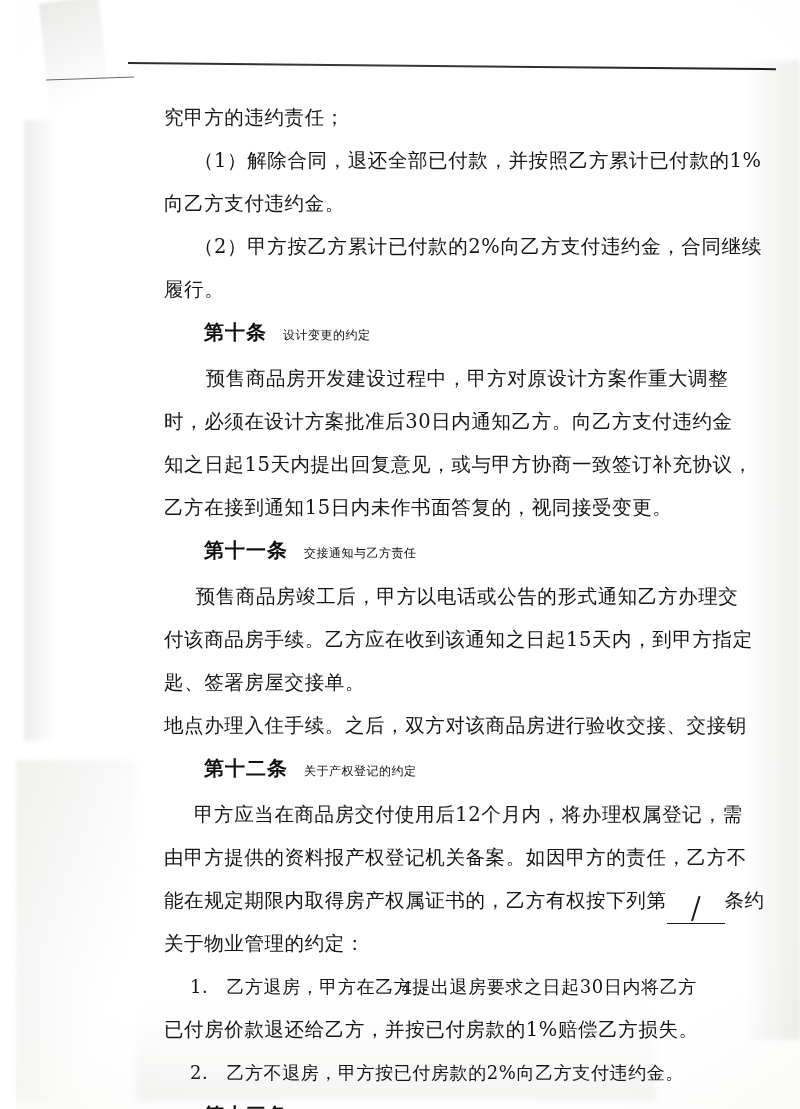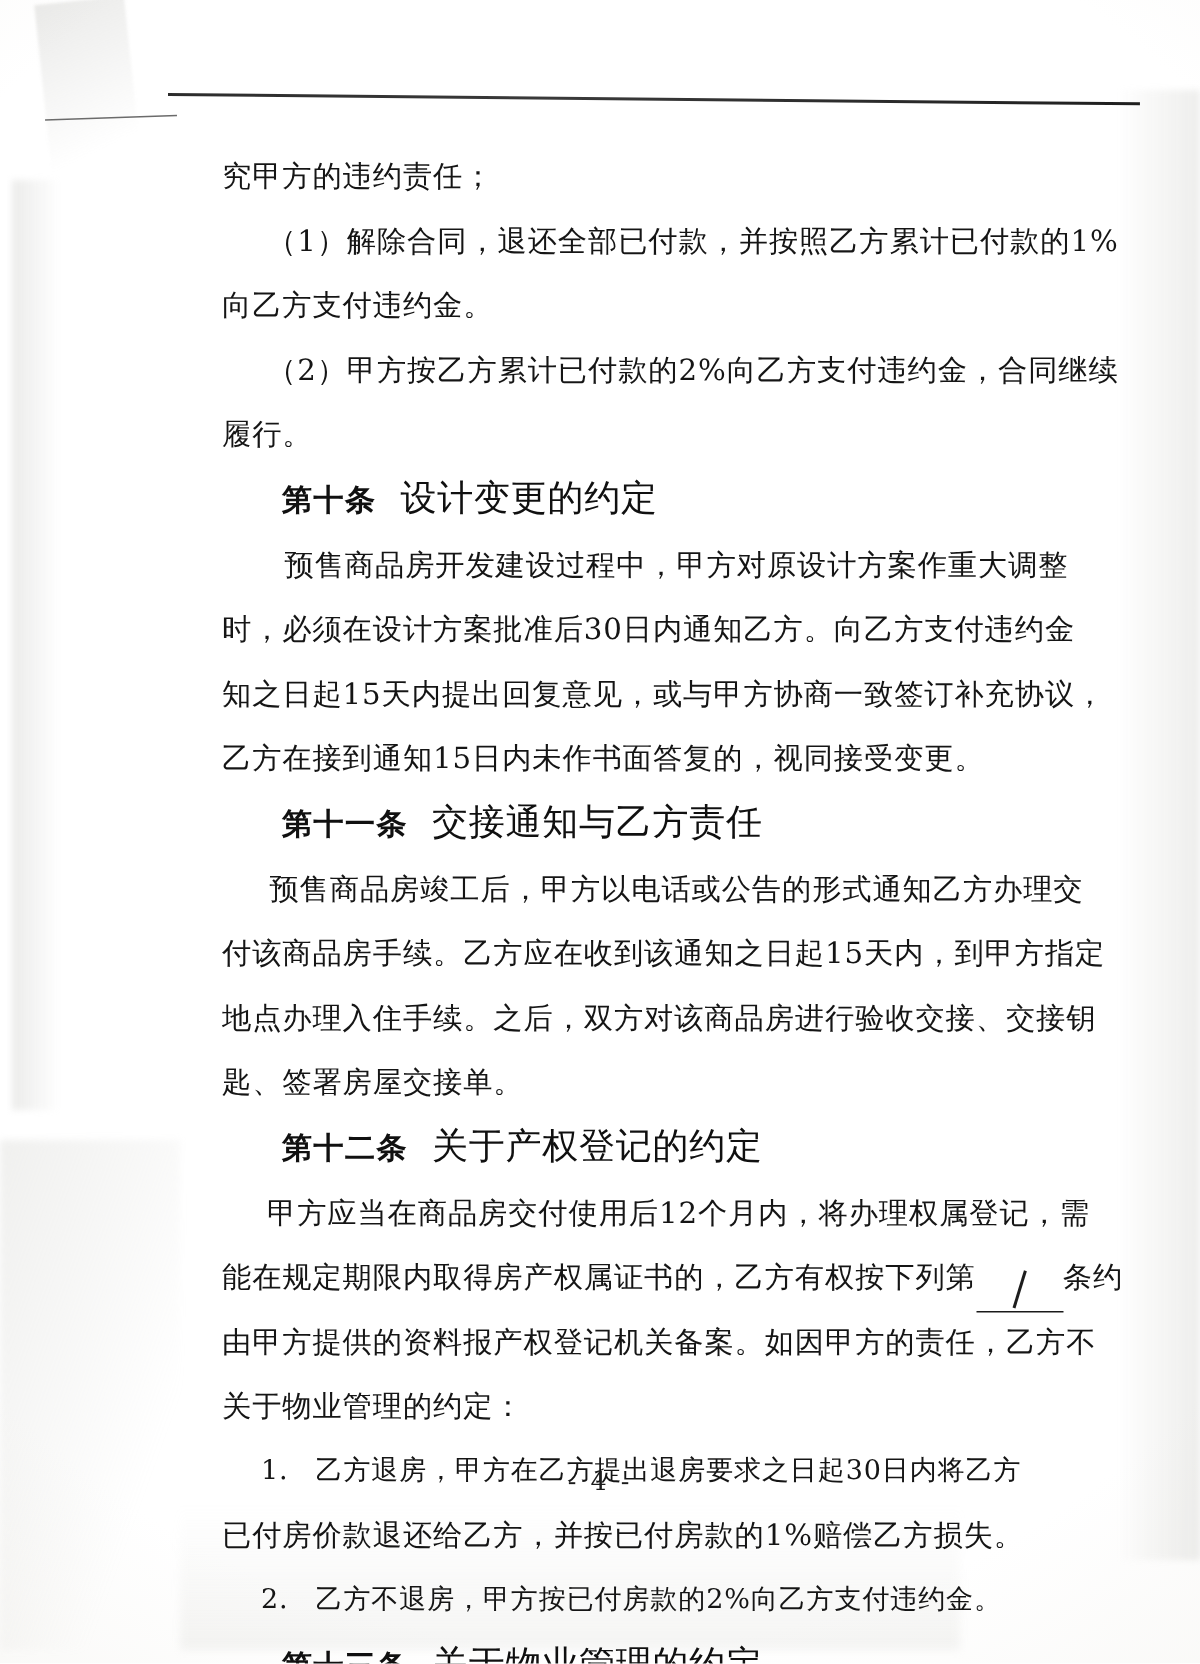--- a/index.html
+++ b/index.html
@@ -14,20 +14,21 @@
     overflow: hidden;
     font-family: "DejaVu Sans", sans-serif;
   }
 
   
   .page {
     position: absolute;
     inset: 0;
     background:
       radial-gradient(ellipse 120% 90% at 50% 45%, #ffffff 60%, #f6f5f2 85%, #eceae4 100%);
+    margin-left: 16px;
   }
 
   
   .smudge {
     position: absolute;
     pointer-events: none;
   }
   .smudge.s1 {
     left: 30px; top: 0px; width: 60px; height: 140px;
     background: linear-gradient(160deg, rgba(180,180,175,0.28), rgba(255,255,255,0) 70%);
@@ -98,21 +99,21 @@
     font-family: "DejaVu Serif", serif;
     font-size: 20px;
     line-height: 43px;
     color: #101010;
     font-weight: 700;
     letter-spacing: 1px;
     text-indent: 40px;
   }
   .heading .sub {
     font-weight: 400;
-    font-size: 24px;
+    font-size: 12px;
     letter-spacing: 0.5px;
     padding-left: 16px;
   }
 
   .numitem {
     font-family: "DejaVu Serif", serif;
     font-size: 18px;
     line-height: 43px;
     color: #151515;
     letter-spacing: 0.6px;
@@ -191,30 +192,30 @@
     <div class="line">时，必须在设计方案批准后30日内通知乙方。向乙方支付违约金</div>
     <div class="line">知之日起15天内提出回复意见，或与甲方协商一致签订补充协议，</div>
     <div class="line">乙方在接到通知15日内未作书面答复的，视同接受变更。</div>
 
     <div class="heading">
       <span>第十一条</span><span class="sub">交接通知与乙方责任</span>
     </div>
 
     <div class="line indent1">预售商品房竣工后，甲方以电话或公告的形式通知乙方办理交</div>
     <div class="line">付该商品房手续。乙方应在收到该通知之日起15天内，到甲方指定</div>
+    <div class="line">匙、签署房屋交接单。</div>
     <div class="line">地点办理入住手续。之后，双方对该商品房进行验收交接、交接钥</div>
-    <div class="line">匙、签署房屋交接单。</div>
 
     <div class="heading">
       <span>第十二条</span><span class="sub">关于产权登记的约定</span>
     </div>
 
     <div class="line indent1">甲方应当在商品房交付使用后12个月内，将办理权属登记，需</div>
+    <div class="line">由甲方提供的资料报产权登记机关备案。如因甲方的责任，乙方不</div>
     <div class="line"><span>能在规定期限内取得房产权属证书的，乙方有权按下列第</span><span class="fill-blank"><span class="stroke"></span></span><span>条约</span></div>
-    <div class="line">由甲方提供的资料报产权登记机关备案。如因甲方的责任，乙方不</div>
     <div class="line">关于物业管理的约定：</div>
 
     <div class="numitem">
       <span class="num">1.</span><span>乙方退房，甲方在乙方提出退房要求之日起30日内将乙方</span>
     </div>
     <div class="line">已付房价款退还给乙方，并按已付房款的1%赔偿乙方损失。</div>
 
     <div class="numitem">
       <span class="num">2.</span><span>乙方不退房，甲方按已付房款的2%向乙方支付违约金。</span>
     </div>

